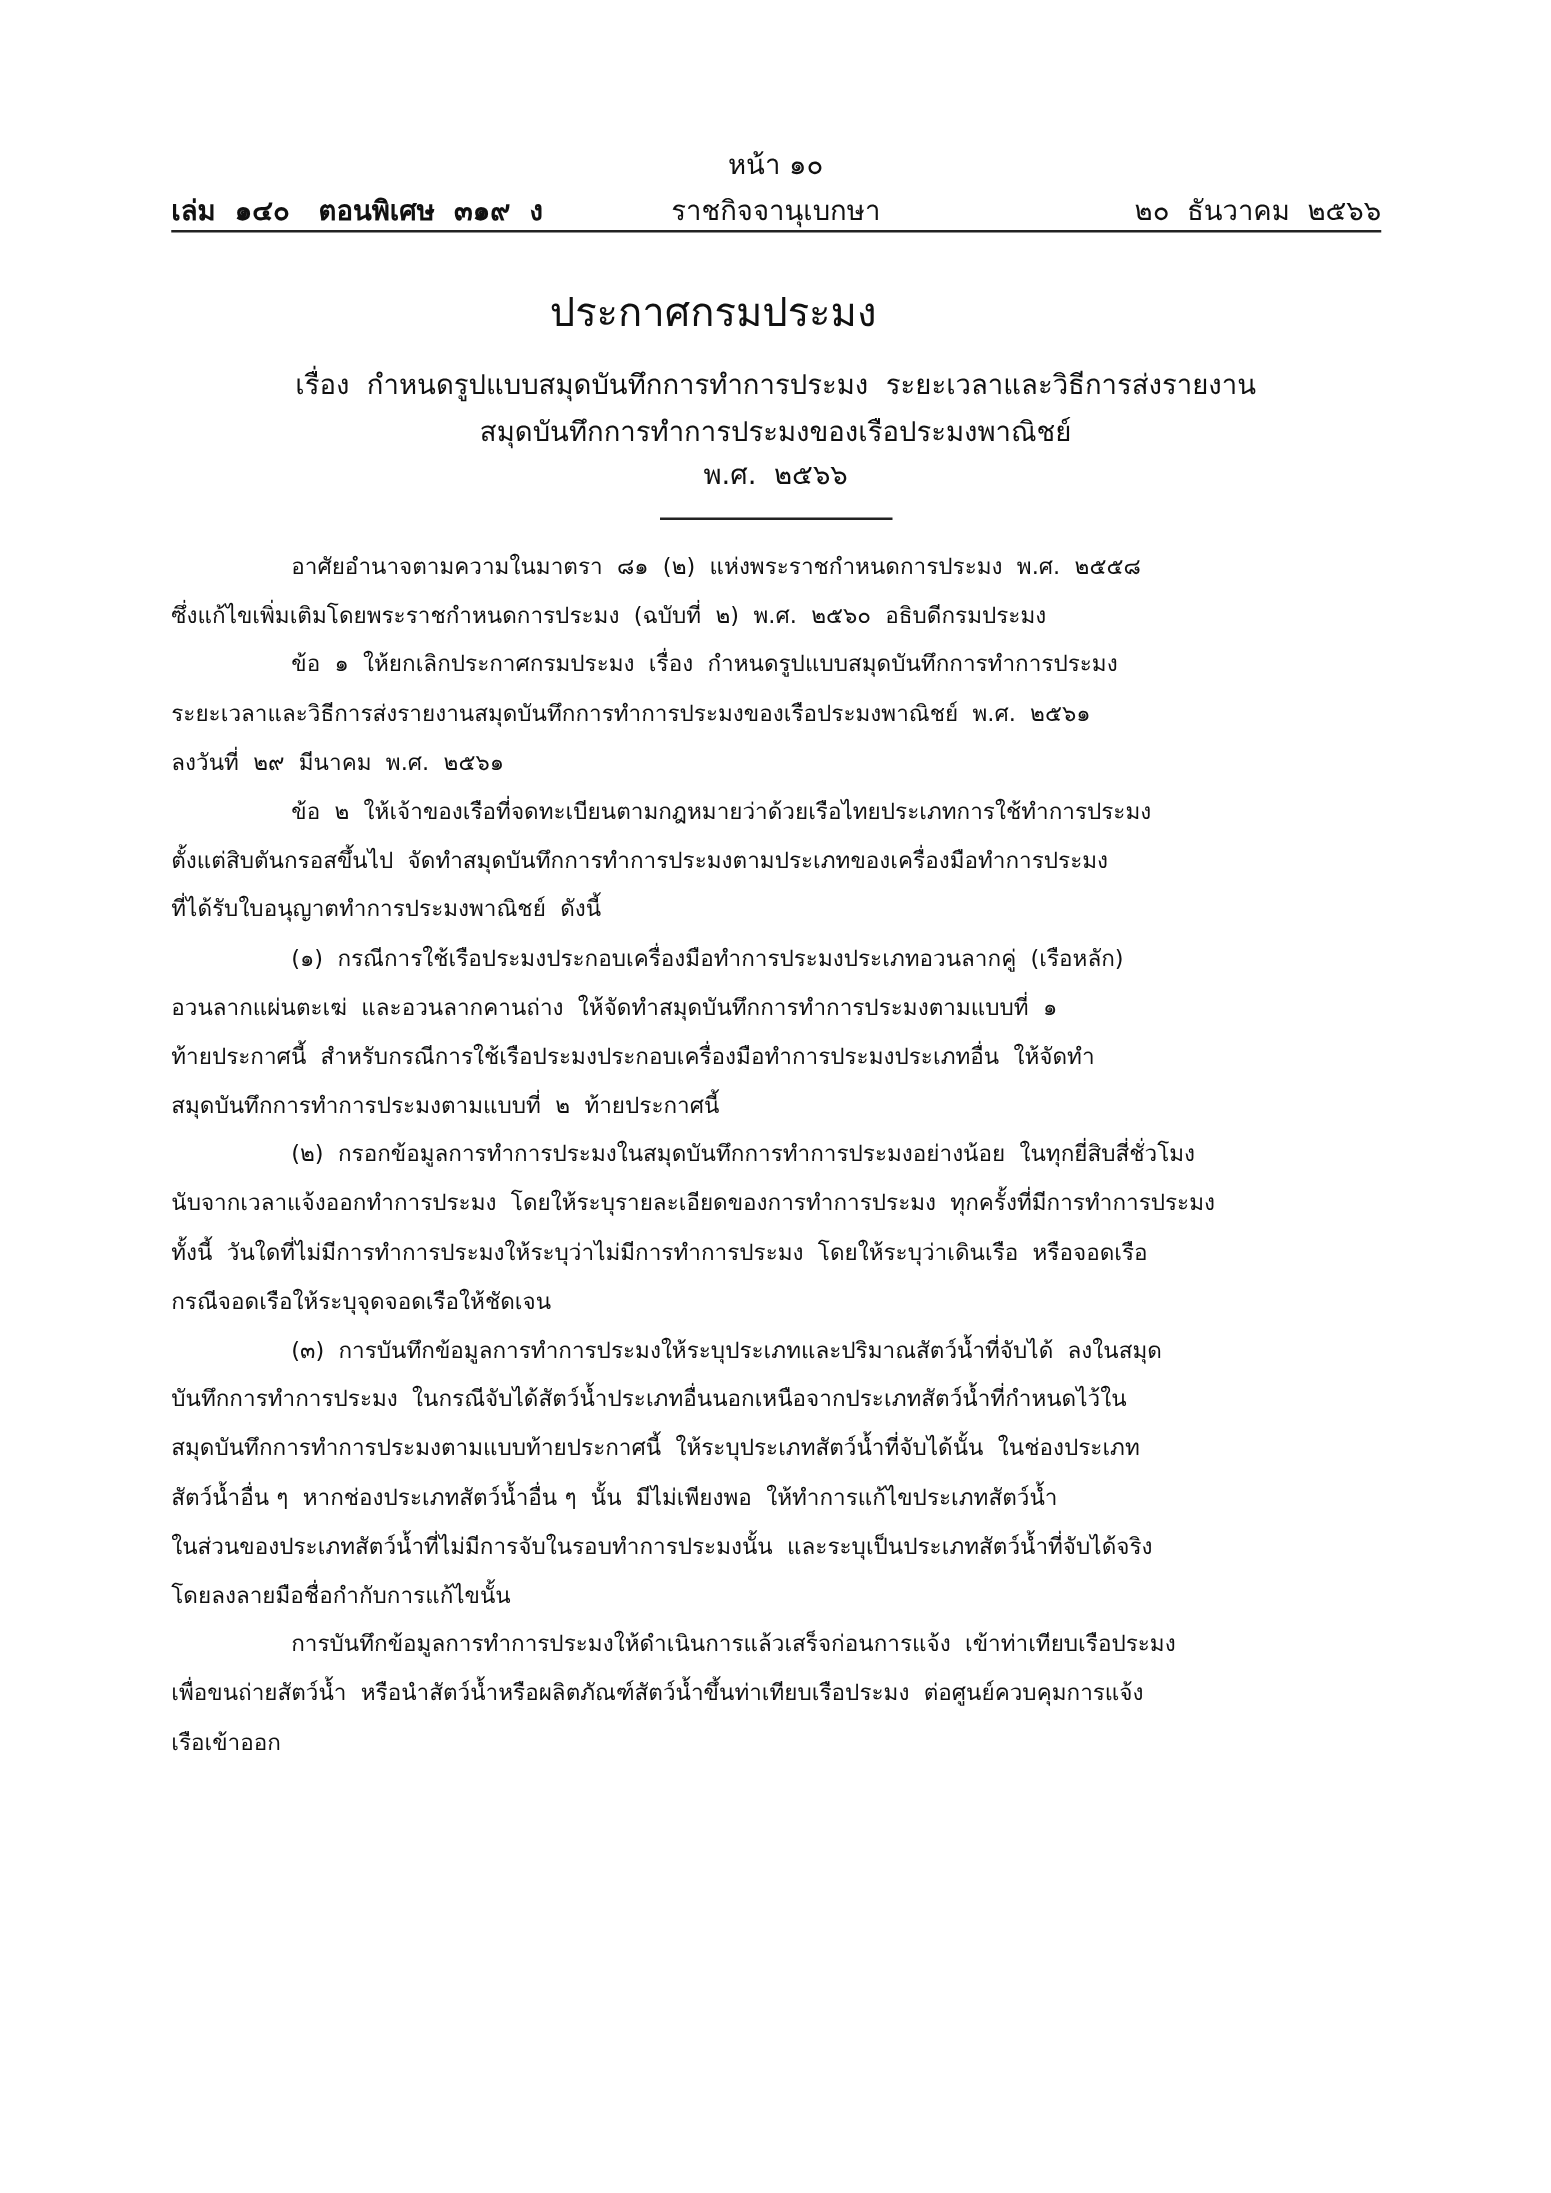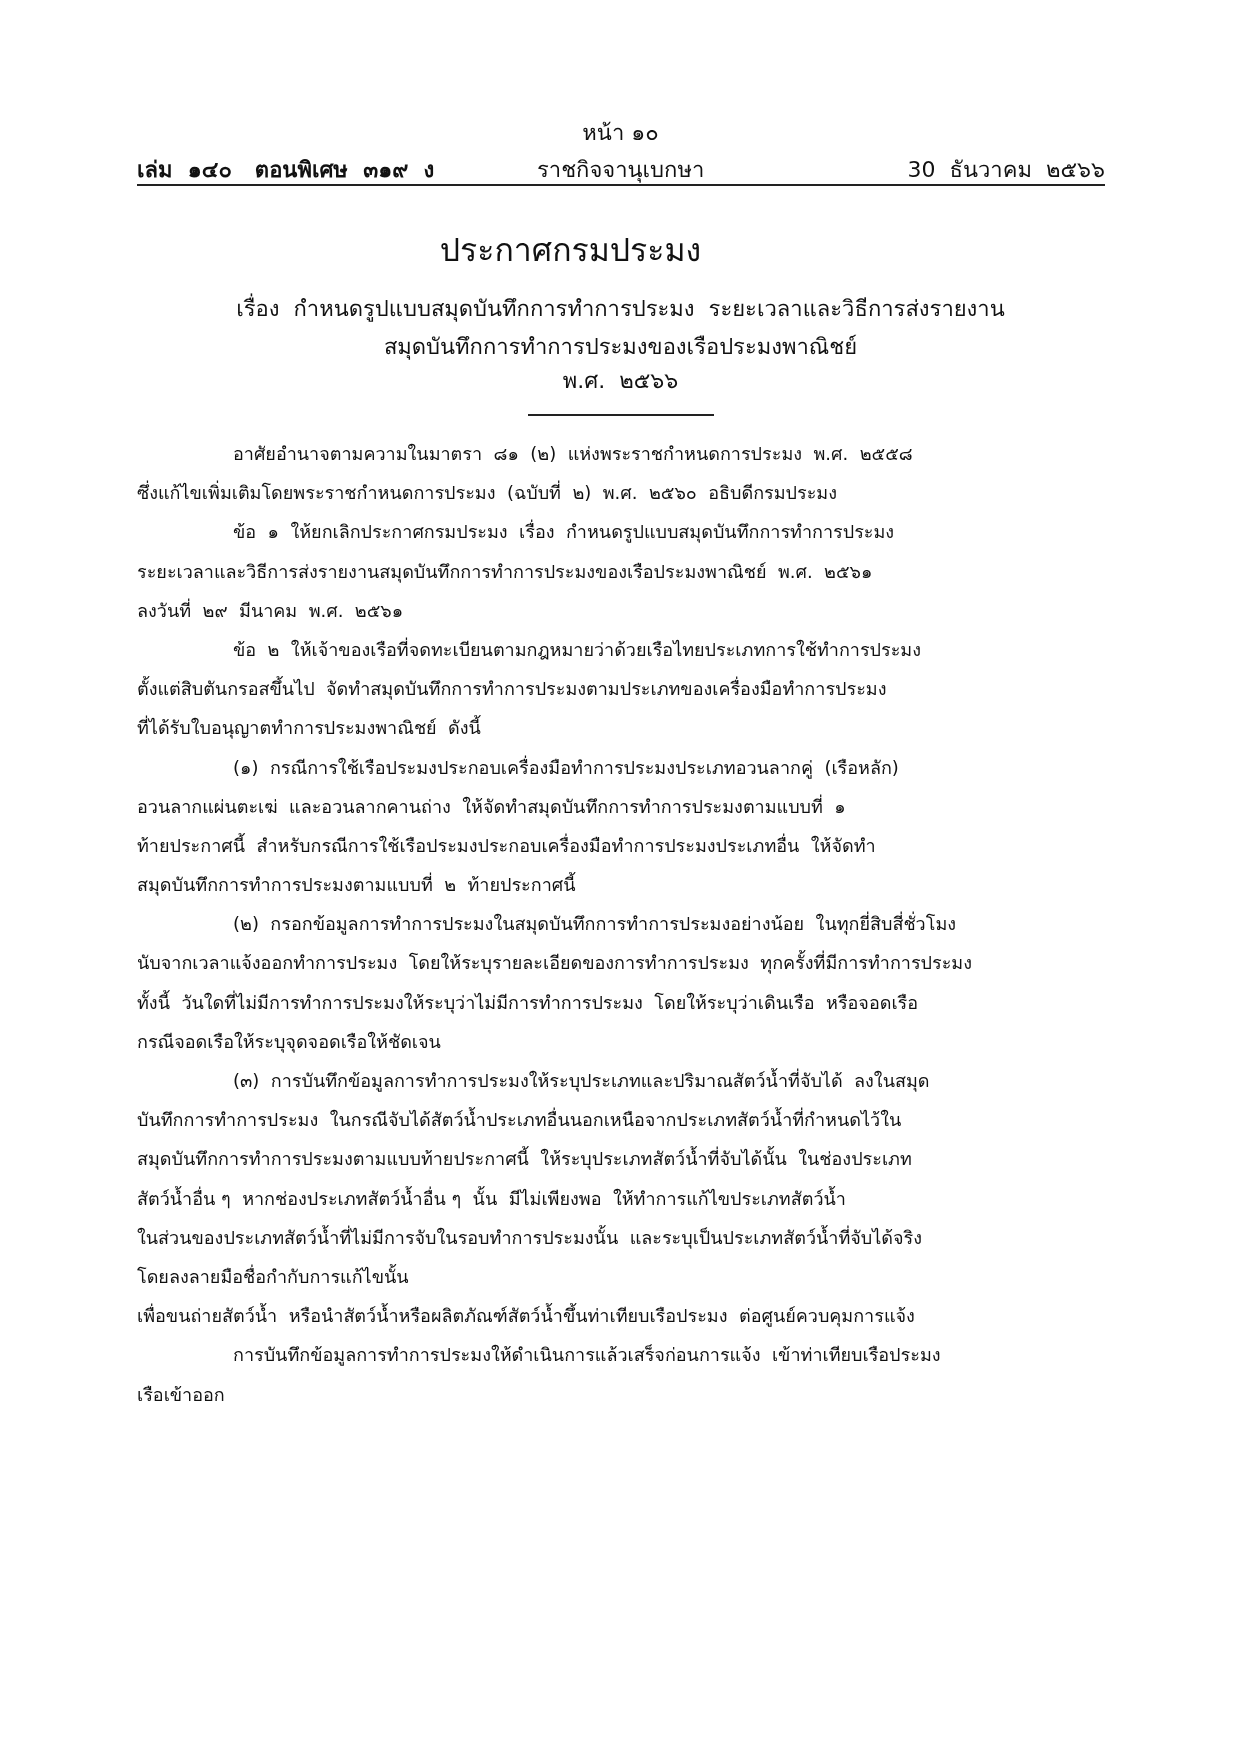--- a/index.html
+++ b/index.html
@@ -124,21 +124,21 @@
 </head>
 <body>
 
 <div class="page">
 
   <div class="page-number">หน้า ๑๐</div>
 
   <div class="gazette-header">
     <span class="left">เล่ม  ๑๔๐   ตอนพิเศษ  ๓๑๙  ง</span>
     <span class="center">ราชกิจจานุเบกษา</span>
-    <span class="right">30  ธันวาคม  ๒๕๖๖</span>
+    <span class="right">๒๐  ธันวาคม  ๒๕๖๖</span>
   </div>
   <div class="header-rule"></div>
 
   <div class="title">ประกาศกรมประมง</div>
 
   <div class="subject">
     <div>เรื่อง  กำหนดรูปแบบสมุดบันทึกการทำการประมง  ระยะเวลาและวิธีการส่งรายงาน</div>
     <div>สมุดบันทึกการทำการประมงของเรือประมงพาณิชย์</div>
   </div>
 
@@ -168,18 +168,18 @@
     <div class="line"><span>ทั้งนี้  วันใดที่ไม่มีการทำการประมงให้ระบุว่าไม่มีการทำการประมง  โดยให้ระบุว่าเดินเรือ  หรือจอดเรือ</span></div>
     <div class="line last"><span>กรณีจอดเรือให้ระบุจุดจอดเรือให้ชัดเจน</span></div>
 
     <div class="line indent"><span>(๓)  การบันทึกข้อมูลการทำการประมงให้ระบุประเภทและปริมาณสัตว์น้ำที่จับได้  ลงในสมุด</span></div>
     <div class="line"><span>บันทึกการทำการประมง  ในกรณีจับได้สัตว์น้ำประเภทอื่นนอกเหนือจากประเภทสัตว์น้ำที่กำหนดไว้ใน</span></div>
     <div class="line"><span>สมุดบันทึกการทำการประมงตามแบบท้ายประกาศนี้  ให้ระบุประเภทสัตว์น้ำที่จับได้นั้น  ในช่องประเภท</span></div>
     <div class="line"><span>สัตว์น้ำอื่น ๆ  หากช่องประเภทสัตว์น้ำอื่น ๆ  นั้น  มีไม่เพียงพอ  ให้ทำการแก้ไขประเภทสัตว์น้ำ</span></div>
     <div class="line"><span>ในส่วนของประเภทสัตว์น้ำที่ไม่มีการจับในรอบทำการประมงนั้น  และระบุเป็นประเภทสัตว์น้ำที่จับได้จริง</span></div>
     <div class="line last"><span>โดยลงลายมือชื่อกำกับการแก้ไขนั้น</span></div>
 
+    <div class="line indent"><span>การบันทึกข้อมูลการทำการประมงให้ดำเนินการแล้วเสร็จก่อนการแจ้ง  เข้าท่าเทียบเรือประมง</span></div>
     <div class="line"><span>เพื่อขนถ่ายสัตว์น้ำ  หรือนำสัตว์น้ำหรือผลิตภัณฑ์สัตว์น้ำขึ้นท่าเทียบเรือประมง  ต่อศูนย์ควบคุมการแจ้ง</span></div>
-    <div class="line indent"><span>การบันทึกข้อมูลการทำการประมงให้ดำเนินการแล้วเสร็จก่อนการแจ้ง  เข้าท่าเทียบเรือประมง</span></div>
     <div class="line last"><span>เรือเข้าออก</span></div>
   </div>
 
 </div>
 
 </body></html>

